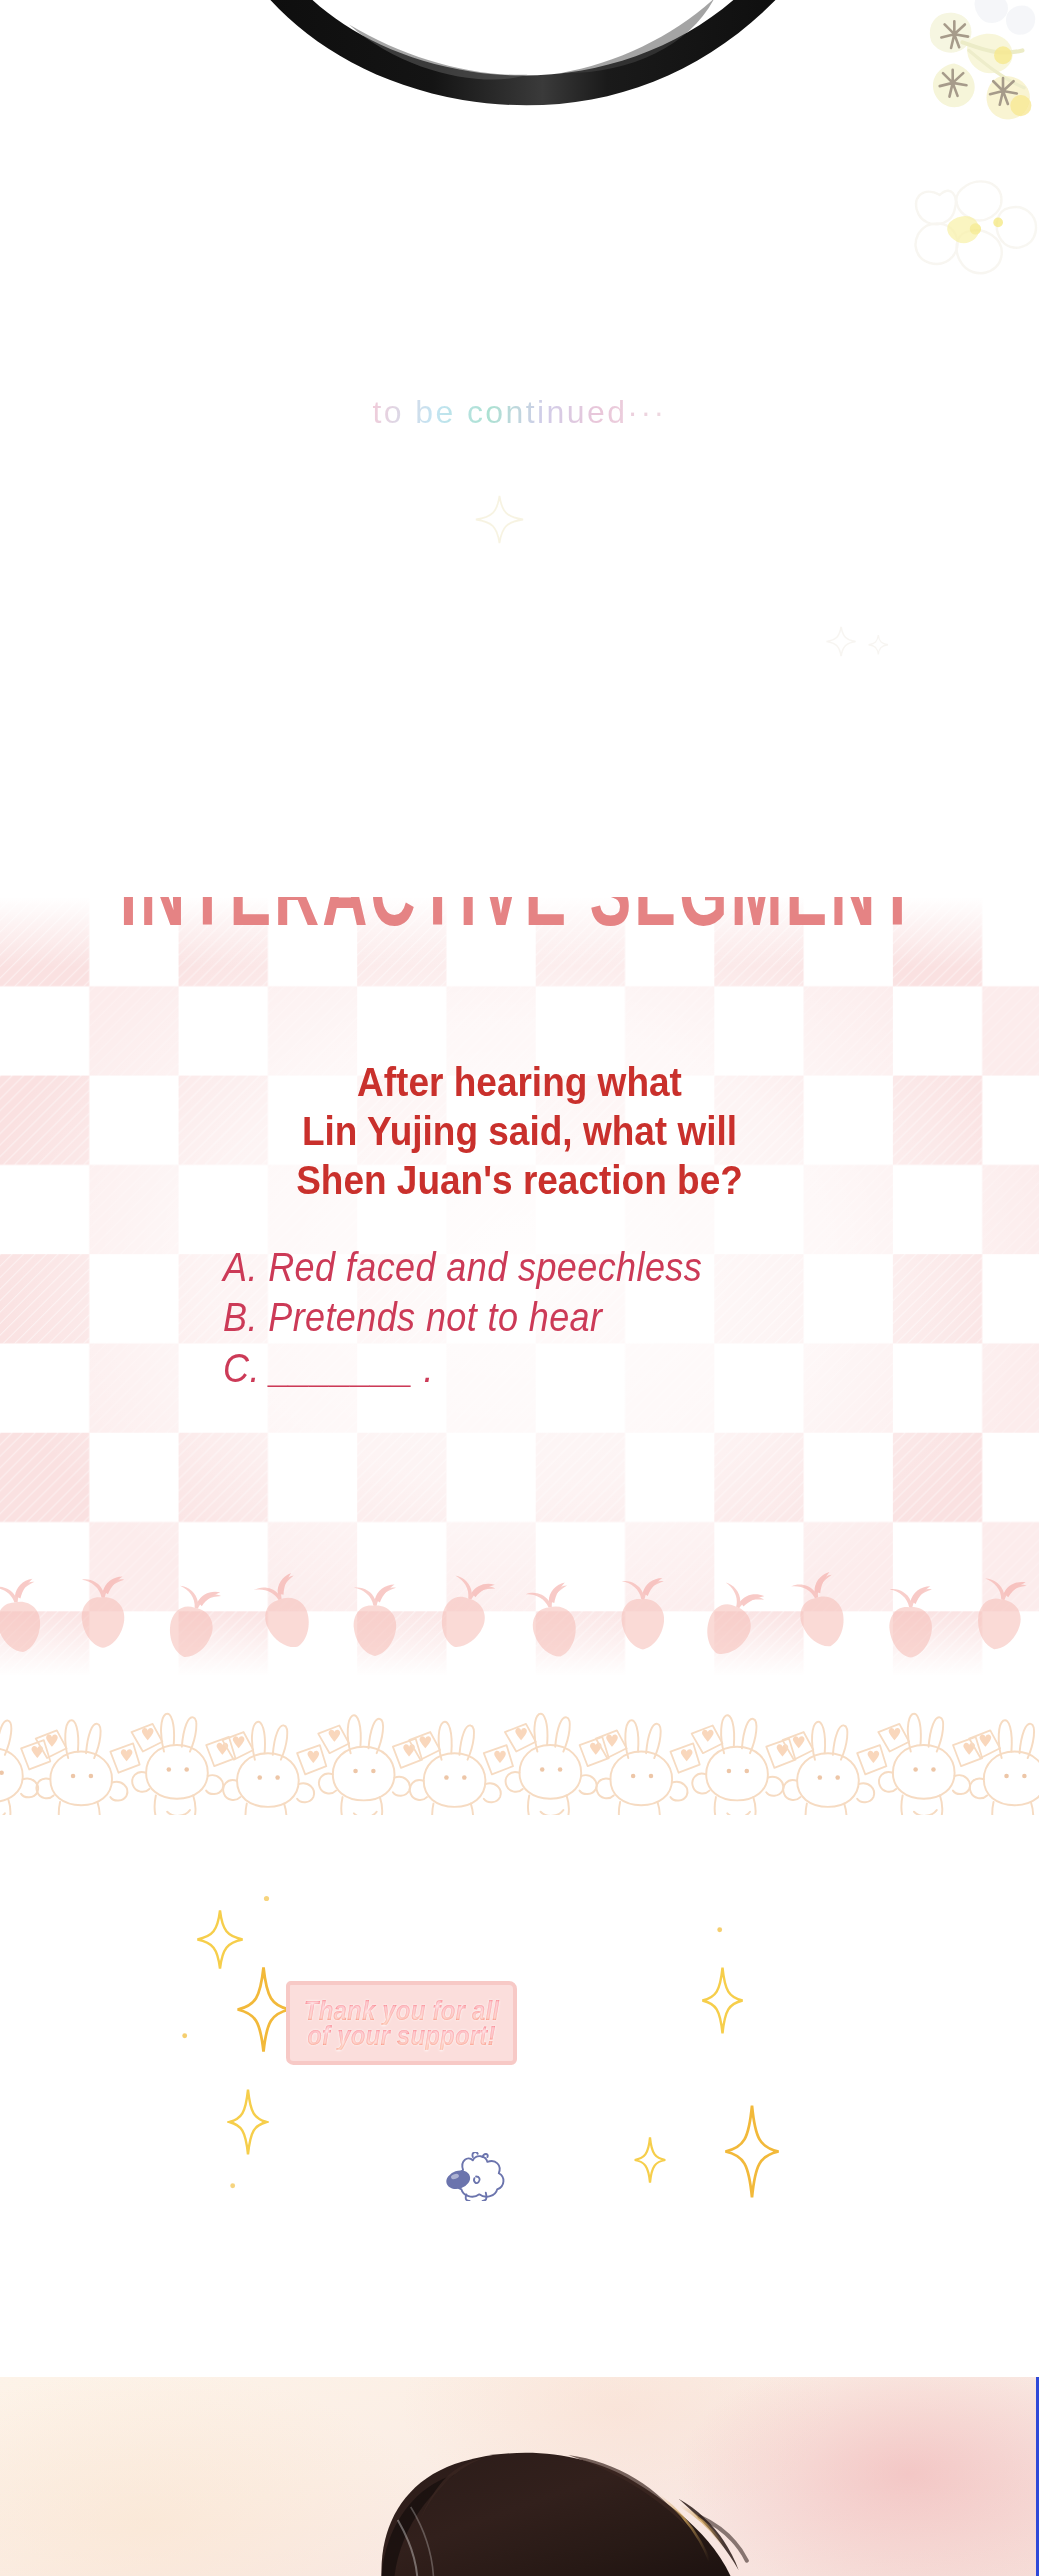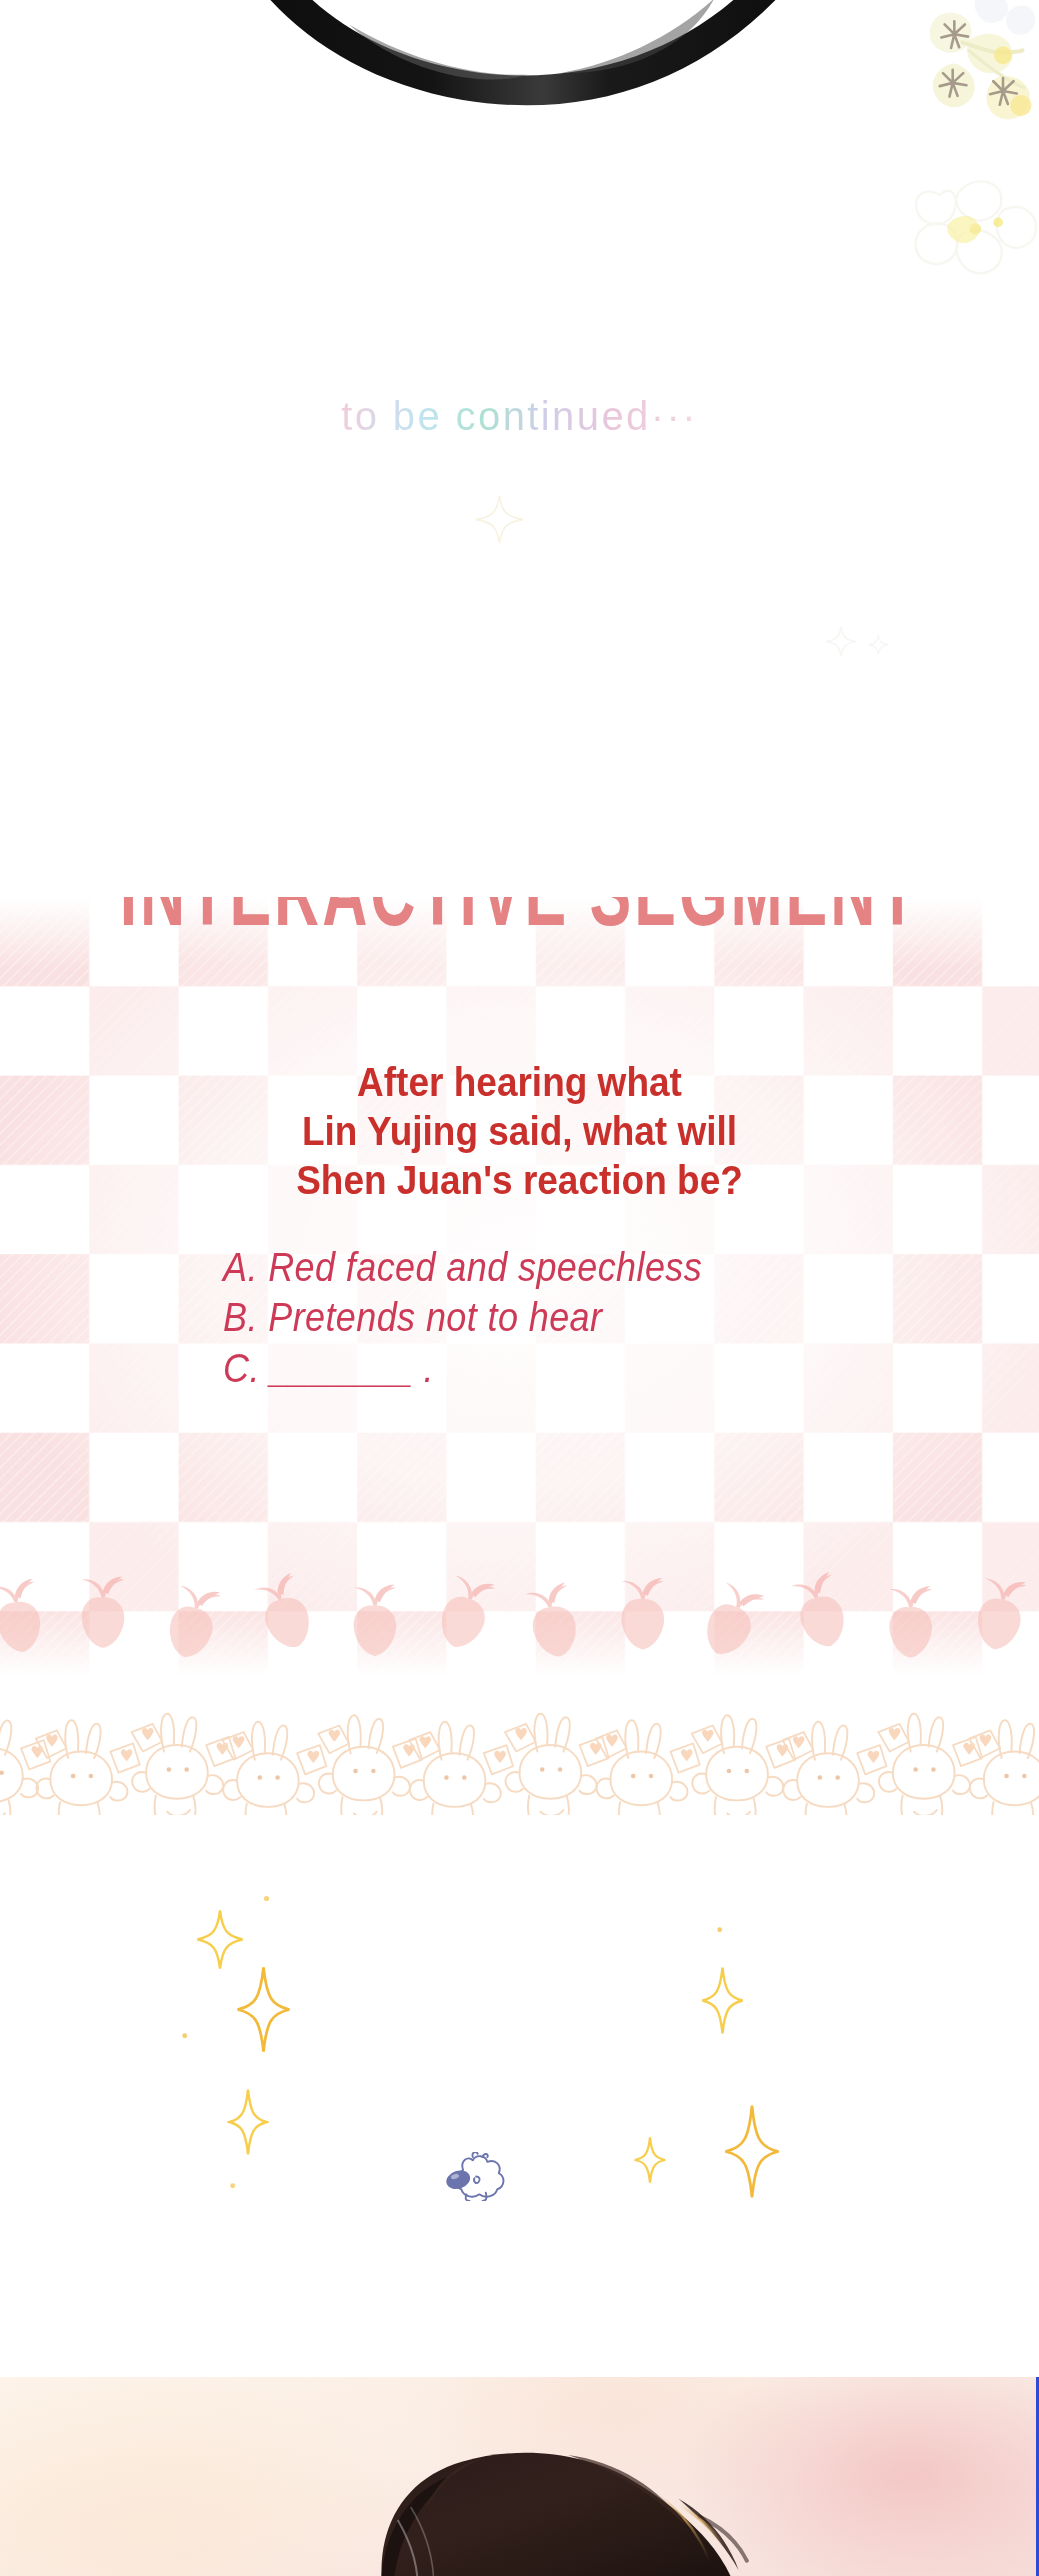--- a/index.html
+++ b/index.html
@@ -15,21 +15,21 @@
   
   .panel-top { position:absolute; left:0; top:0; width:1039px; height:812px; overflow:hidden; background:#fff; }
   .hair-svg { position:absolute; left:0; top:-130px; width:1039px; height:260px; }
   .flower-svg { position:absolute; right:0; top:-8px; width:244px; height:357px; opacity:.85; }
 
   
   .tbc-wrap { position:absolute; left:0; top:394px; width:1039px; text-align:center; }
   .tbc {
     display:inline-block;
     font-family:"Liberation Sans", sans-serif;
-    font-size:40px; font-weight:300; letter-spacing:2.4px;
+    font-size:32px; font-weight:300; letter-spacing:2.4px;
     background:linear-gradient(100deg,#f3c9d8 0%,#bfe3f2 22%,#a8e0d0 40%,#cfcbe8 58%,#e8c4d8 76%,#efd8e0 100%);
     -webkit-background-clip:text; background-clip:text; color:transparent;
     opacity:.95;
   }
   .sparkle-faint { position:absolute; opacity:.35; }
 
   
   .seg-panel { position:absolute; left:0; top:897px; width:1039px; height:779px; overflow:hidden; }
   .check-bg { position:absolute; inset:0; }
   .seg-title-wrap { position:absolute; left:0; top:-61px; width:1039px; text-align:center; z-index:3; }
@@ -317,20 +317,27 @@
     <svg class="spk" style="left:714px; top:24px; width:11.4px; height:11.4px; opacity:.8;" viewBox="0 0 14 14">
       <circle cx="7" cy="7" r="3" fill="#f3c34a"></circle>
     </svg>
     <svg class="spk" style="left:260px; top:-8px; width:13px; height:13px; opacity:.7;" viewBox="0 0 16 16">
       <circle cx="8" cy="8" r="3.2" fill="#f3c34a"></circle>
     </svg>
     <svg class="spk" style="left:227px; top:280px; width:11.4px; height:11.4px; opacity:.7;" viewBox="0 0 14 14">
       <circle cx="7" cy="7" r="3" fill="#f3c34a"></circle>
     </svg>
 
+    <div class="thanks-box">
+      <div class="thanks-box-bg"></div>
+      <div class="thanks-text">
+        <span class="thanks-line">Thank you for all</span>
+        <span class="thanks-line">of your support!</span>
+      </div>
+    </div>
 
     <svg class="sheep" viewBox="0 0 90 60">
       <g fill="none" stroke="#6b74ad" stroke-width="2.3" stroke-linejoin="round" stroke-linecap="round">
         <path d="M26,22 C22,10 32,4 38,10 C42,2 54,4 56,12 C66,8 74,16 70,26 C78,30 78,42 68,46
                  C66,54 54,58 46,52 C38,58 26,54 24,46 C14,42 16,28 26,22 Z"></path>
         <path d="M30,52 C28,58 30,60 34,60 M54,50 C56,58 54,60 50,60"></path>
         <path d="M38,6 C36,0 42,-2 44,2 M50,6 C52,0 58,2 56,6"></path>
         <path d="M42,30 C46,30 48,34 45,37 C42,40 38,36 40,32"></path>
       </g>
       <ellipse cx="20" cy="34" rx="15" ry="11" transform="rotate(-18 20 34)" fill="#6b74ad"></ellipse>

